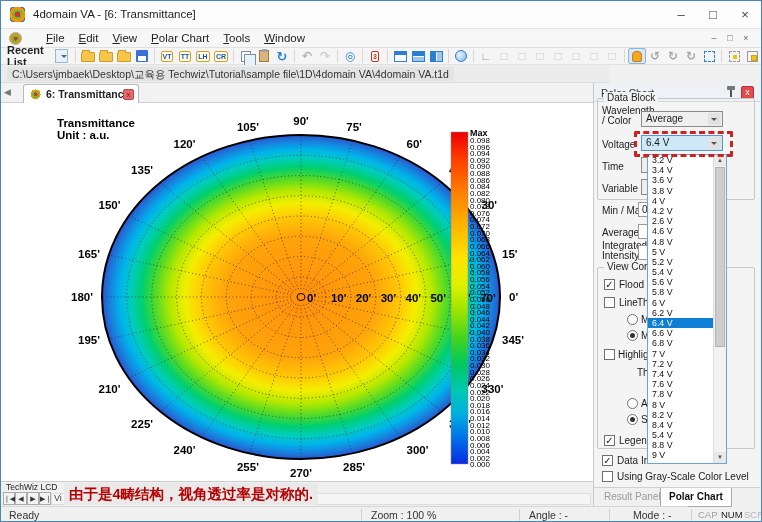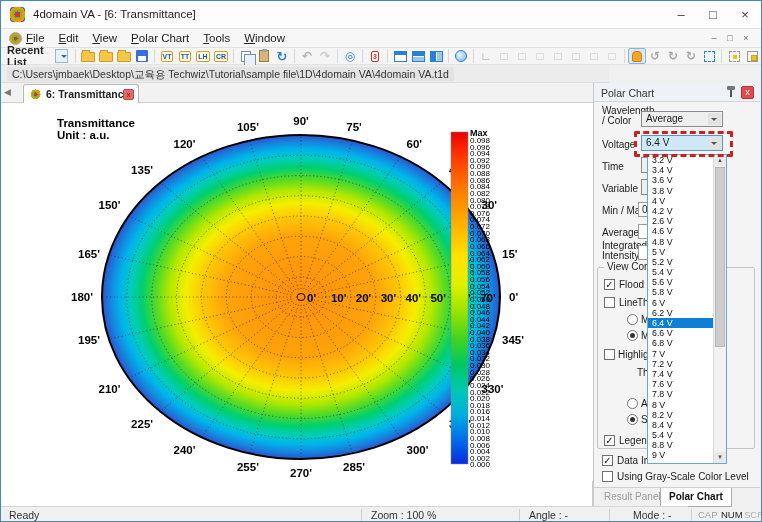--- a/index.html
+++ b/index.html
@@ -7,21 +7,21 @@
   #win{position:relative;width:762px;height:522px;background:#f0f0f0;border:1px solid #4a86b8;overflow:hidden;}
   
   #titlebar{position:absolute;left:0;top:0;width:760px;height:28px;background:#fdfdfd;border-bottom:1px solid #e3e3e3;}
   #app-icon{position:absolute;left:9px;top:6px;width:15px;height:15px;border-radius:3px;background:radial-gradient(circle at 50% 50%, #e03030 0 3px, #57c443 3px 5px, #f59300 5px 8px, #2a6fb8 8px);}
   #title-text{position:absolute;left:32px;top:7px;font-size:11.5px;color:#222;}
   .winbtn{position:absolute;top:0;width:32px;height:27px;text-align:center;font-size:13px;color:#444;line-height:27px;}
   
   #menubar{position:absolute;left:0;top:28px;width:760px;height:19px;background:#f7f7f7;border-bottom:1px solid #e0e0e0;}
   #menu-icon{position:absolute;left:8px;top:3px;width:13px;height:13px;border-radius:50%;background:radial-gradient(circle at 50% 50%, #e03030 0 2px, #57c443 2px 4px, #f59300 4px 6px, #d8e8f8 6px);border:1px solid #9ab;}
   .menu-item{position:relative;float:left;font-size:11.5px;color:#222;padding:3px 7px;}
-  #menu-items{margin-left:18px;height:19px;}
+  #menu-items{margin-left:38px;height:19px;}
   .mdi{position:absolute;top:3px;width:14px;height:13px;font-size:9px;line-height:13px;text-align:center;color:#666;}
   
   #toolbar{position:absolute;left:0;top:47px;width:760px;height:17px;background:#f5f5f5;border-bottom:1px solid #e2e2e2;display:flex;align-items:center;padding-left:6px;}
   #recent-label{font-size:11px;font-weight:bold;color:#222;margin-right:6px;}
   #recent-combo{width:17px;height:14px;border:1px solid #9db8cc;background:#e8f0f8;position:relative;margin-right:4px;}
   #recent-combo:after{content:"";position:absolute;left:5px;top:5px;border:3px solid transparent;border-top-color:#44688c;}
   .tsep{width:1px;height:14px;background:#d8d8d8;margin:0 3px;}
   .tbtn{width:18px;height:16px;display:flex;align-items:center;justify-content:center;position:relative;flex:0 0 auto;}
   .tbtn.active{background:#d6e9f8;border:1px solid #8ab6dc;border-radius:2px;}
   .ic-folder{width:14px;height:10px;background:#f7c648;border:1px solid #caa02c;border-radius:1px;position:relative;margin-top:2px;}
@@ -411,29 +411,42 @@
           <text x="469" y="318.04" font-size="8" fill="#000">0.014</text>
           <text x="469" y="324.66" font-size="8" fill="#000">0.012</text>
           <text x="469" y="331.28000000000003" font-size="8" fill="#000">0.010</text>
           <text x="469" y="337.9" font-size="8" fill="#000">0.008</text>
           <text x="469" y="344.52" font-size="8" fill="#000">0.006</text>
           <text x="469" y="351.14" font-size="8" fill="#000">0.004</text>
           <text x="469" y="357.76" font-size="8" fill="#000">0.002</text>
           <text x="469" y="364.38" font-size="8" fill="#000">0.000</text>
         </svg>
     </div>
+    <div id="hstrip">
+      <span id="product-label">TechWiz LCD</span>
+      <div id="htrack"></div>
+      <div class="navbtn" style="left:2px;">❘◀</div>
+      <div class="navbtn" style="left:14px;">◀</div>
+      <div class="navbtn" style="left:26px;">▶</div>
+      <div class="navbtn" style="left:38px;">▶❘</div>
+      <span id="sheet-tab">Vi</span>
+      <div id="annotation">由于是4畴结构，视角透过率是对称的.</div>
+    </div>
   </div>
 
   <div id="panel">
     <div id="ptitle">
       <span id="ptitle-text">Polar Chart</span>
       <div id="pin"></div>
       <div id="pclose">x</div>
     </div>
 
+    <div class="fieldset" style="left:3px;top:15px;width:158px;height:102px;">
+      <span class="leg">Data Block</span>
+    </div>
     <div class="plabel" style="left:8px;top:23px;line-height:10px;">Wavelength
 / Color</div>
     <div class="combo" style="left:47px;top:28px;"><span>Average</span><span class="arr"></span></div>
     <div class="plabel" style="left:8px;top:56px;">Voltage</div>
     <div class="combo sel" style="left:47px;top:52px;"><span>6.4 V</span><span class="arr"></span></div>
     <div class="plabel" style="left:8px;top:78px;">Time</div>
     <div class="combo" style="left:47px;top:74px;">
         <span class="arr"></span>
       </div>
     <div class="plabel" style="left:8px;top:100px;">Variable</div>

